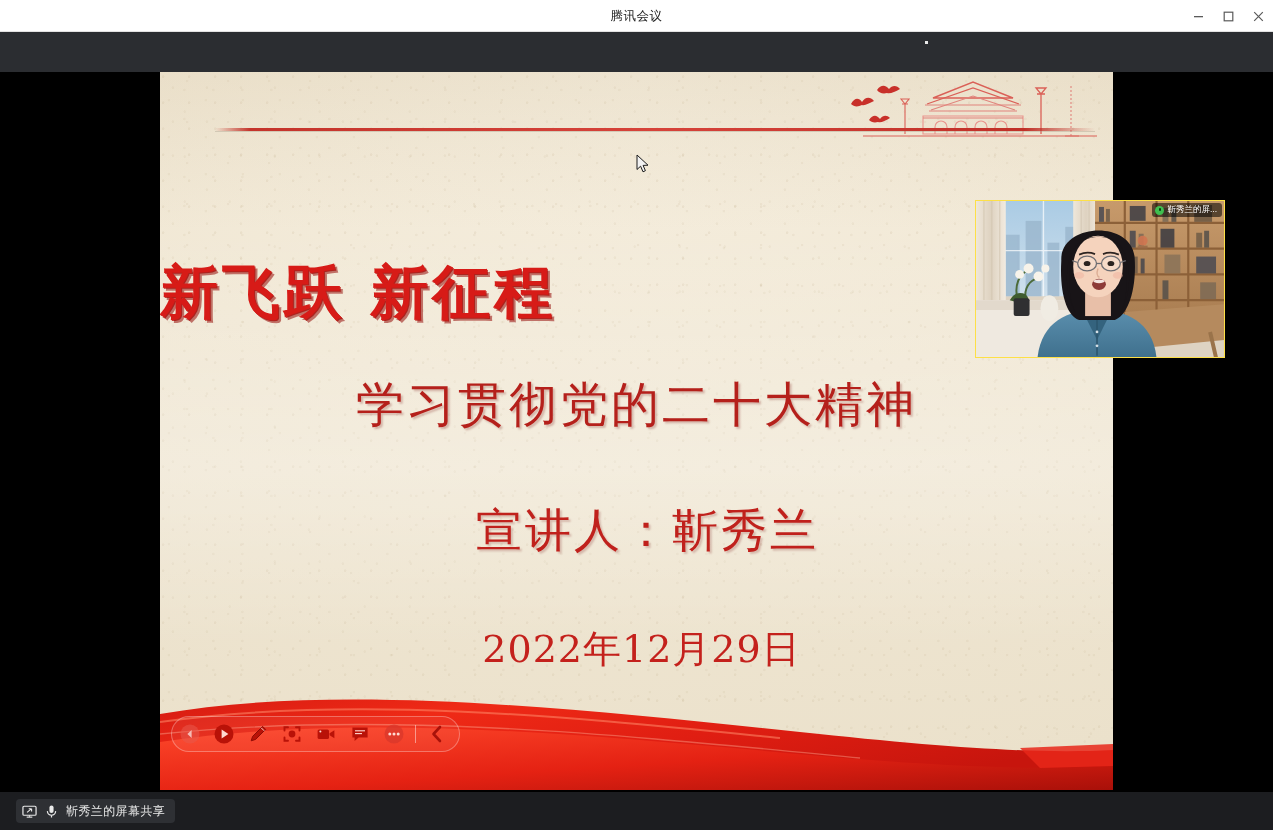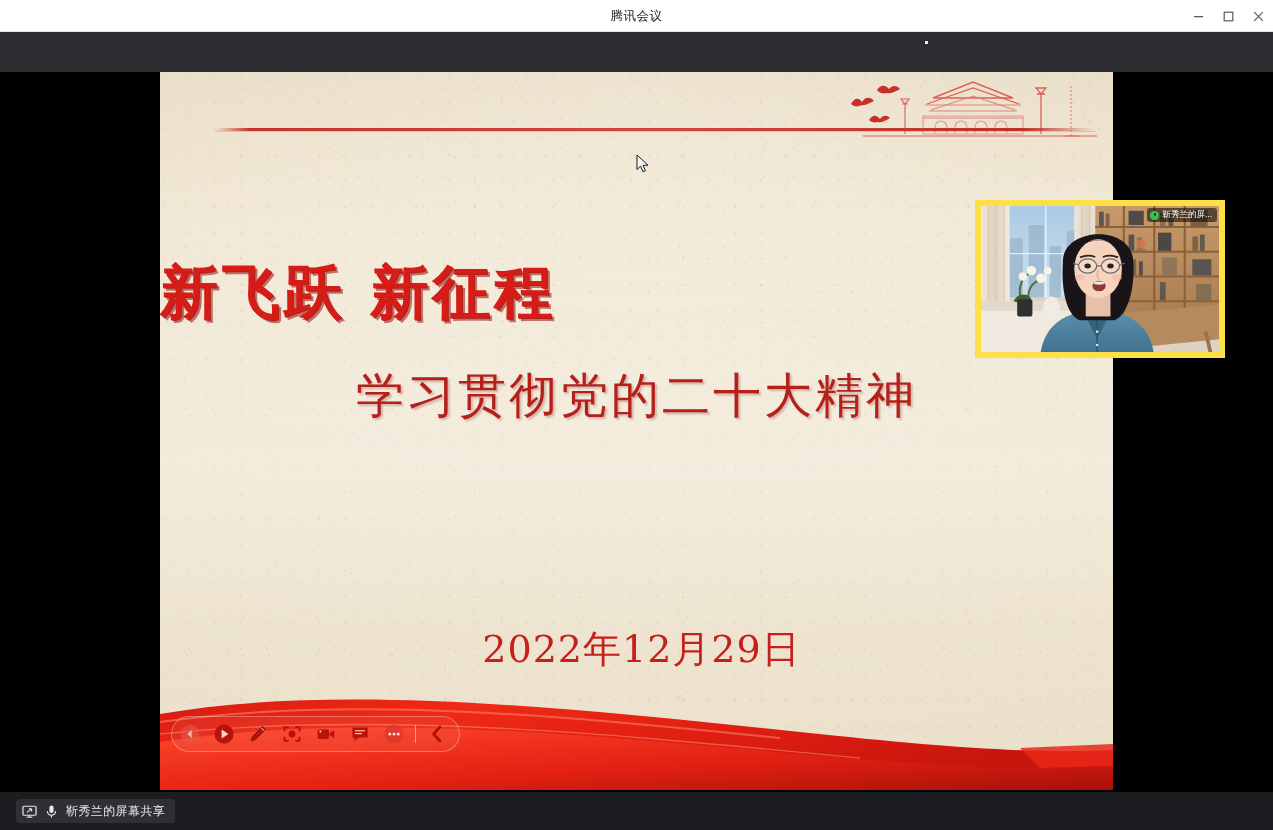--- a/index.html
+++ b/index.html
@@ -94,21 +94,21 @@
     position: absolute; left: 0; width: 953px; top: 182px;
     text-align: left;
     font-family: "DejaVu Sans", "Liberation Sans", sans-serif;
     font-weight: 900;
     font-size: 58px;
     letter-spacing: 4px;
     color: #d71b17;
     text-shadow: 3px 3px 0 rgba(150,12,10,.55), 1px 1px 0 rgba(190,20,16,.8);
   }
   .slide-sub {
-    position: absolute; left: 0; width: 953px; top: 292px;
+    position: absolute; left: 0; width: 953px; top: 301px;
     text-align: center;
     font-family: "DejaVu Serif", "Liberation Serif", serif;
     font-size: 48px; letter-spacing: 3px;
     color: #b5201b;
     text-shadow: 2px 2px 2px rgba(120,20,16,.25);
   }
   .slide-speaker {
     position: absolute; left: 0; width: 953px; top: 428px;
     text-align: center;
     font-family: "DejaVu Serif", "Liberation Serif", serif;
@@ -141,21 +141,21 @@
   .wps-btn {
     width: 32px; height: 30px; display:flex; align-items:center; justify-content:center;
     cursor: default;
   }
   .wps-sep { width:1px; height:18px; background: rgba(255,255,255,.45); margin: 0 3px; }
 
   
   .video-thumb {
     position: absolute; left: 975px; top: 128px; width: 250px; height: 158px;
     background: #111; overflow: hidden;
-    border: 6px solid #fde047;
+    border: 1px solid #fde047;
   }
   .vt-scene { position:absolute; inset:0; }
   .vt-label {
     position:absolute; right: 2px; top: 2px; height: 14px;
     display:flex; align-items:center; gap:3px;
     padding: 0 5px 0 3px;
     background: rgba(0,0,0,.55); border-radius: 3px;
     color:#fff; font-size: 8.5px; white-space: nowrap; max-width: 80px; overflow:hidden;
   }
   .vt-mic-dot { width:9px; height:9px; border-radius:50%; background:#3fbf4f; display:inline-block;
@@ -251,20 +251,21 @@
           <path d="M210 62 h14" stroke="#e07c76"></path>
 
           <path d="M8 62 H242" stroke="#d9564e" stroke-width="1.2"></path>
         </g>
       </svg>
 
       <div class="red-rule"></div>
 
       <div class="slide-title">新飞跃  新征程</div>
       <div class="slide-sub">学习贯彻党的二十大精神</div>
+      <div class="slide-speaker">宣讲人：靳秀兰</div>
       <div class="slide-date">2022年12月29日</div>
 
       <svg class="wave" viewBox="0 0 953 120" preserveAspectRatio="none">
         <defs>
           <linearGradient id="gW1" x1="0" y1="0" x2="1" y2="0.4">
             <stop offset="0%" stop-color="#d61b12"></stop>
             <stop offset="30%" stop-color="#ef2a16"></stop>
             <stop offset="62%" stop-color="#e01e12"></stop>
             <stop offset="100%" stop-color="#c7150d"></stop>
           </linearGradient>

